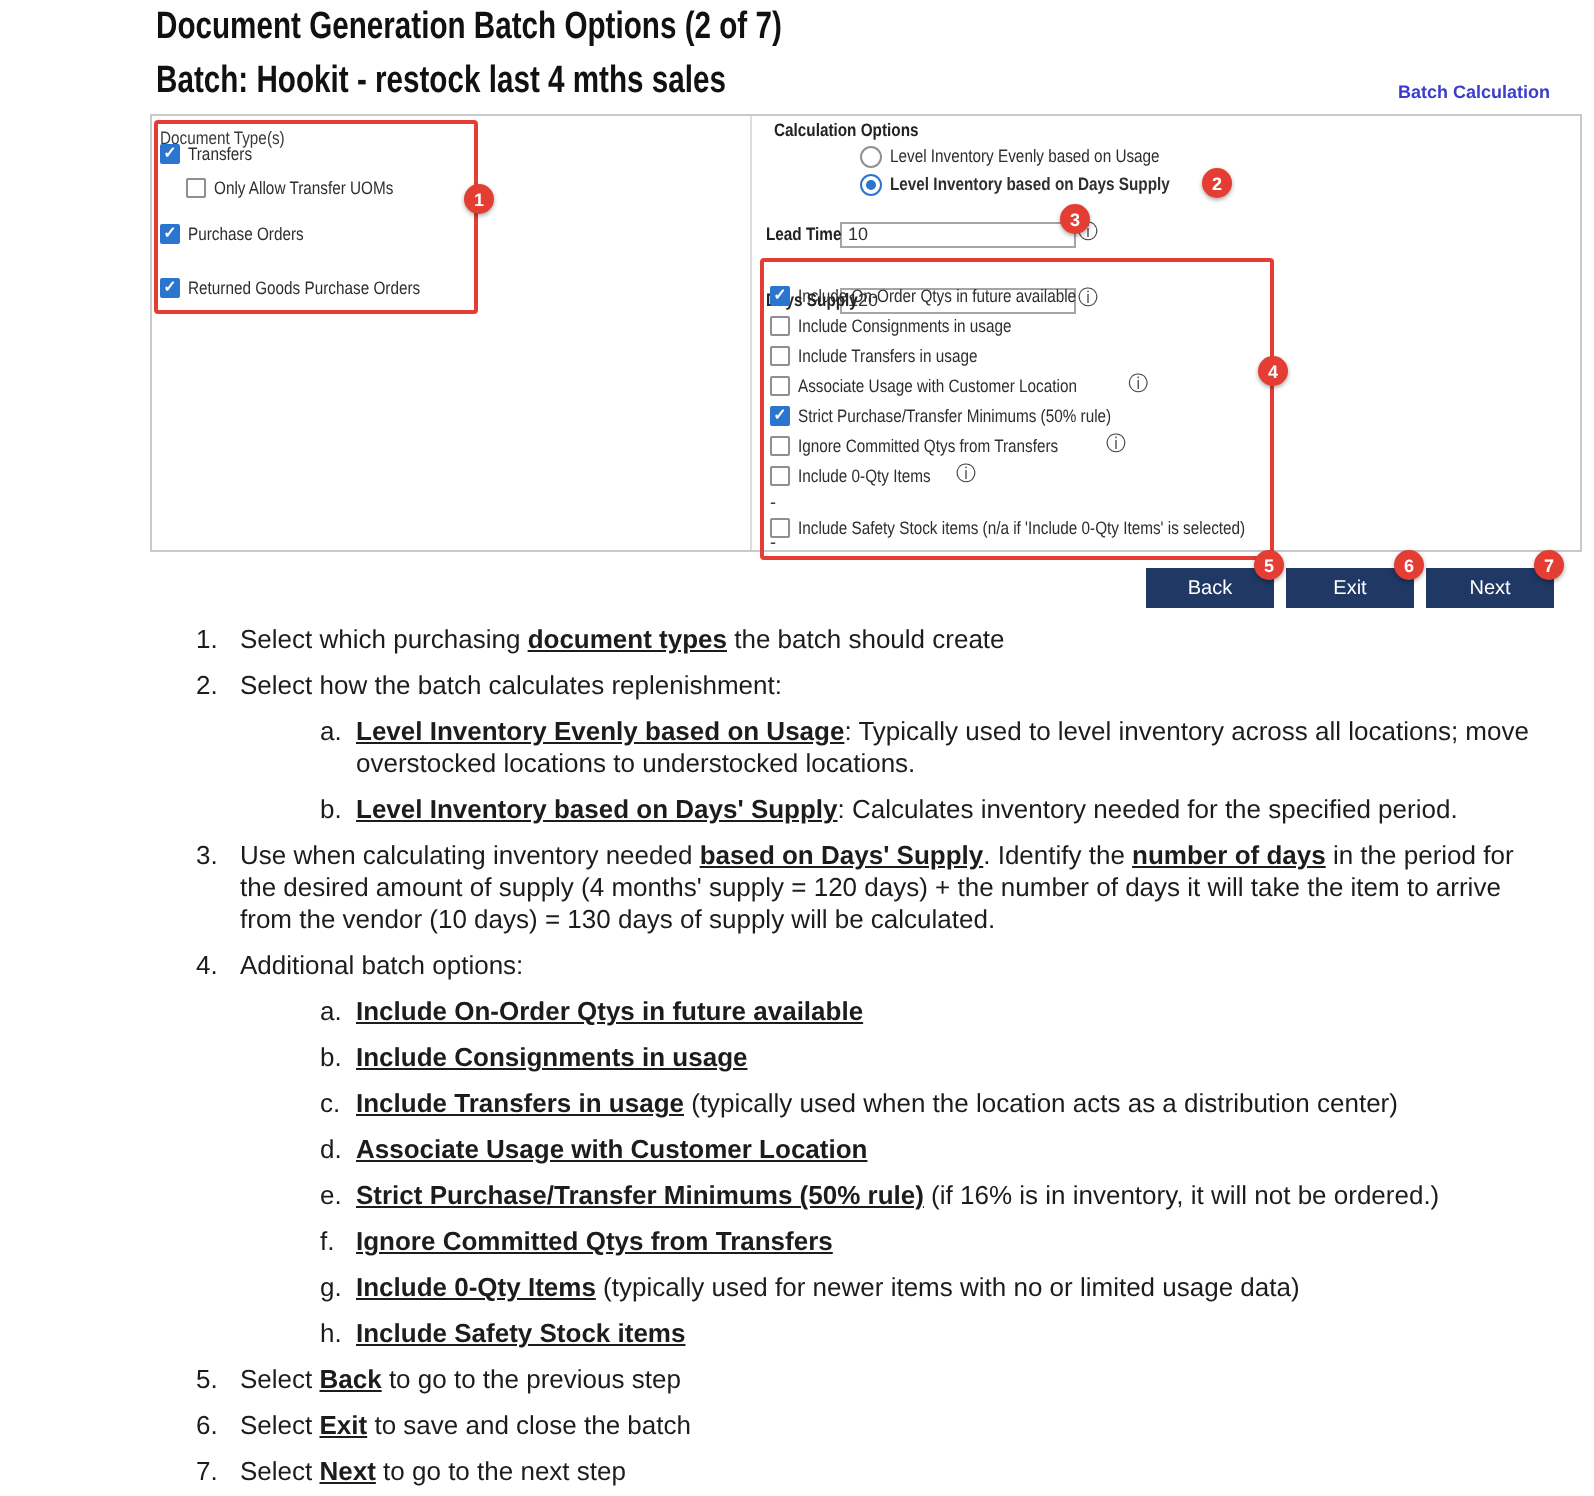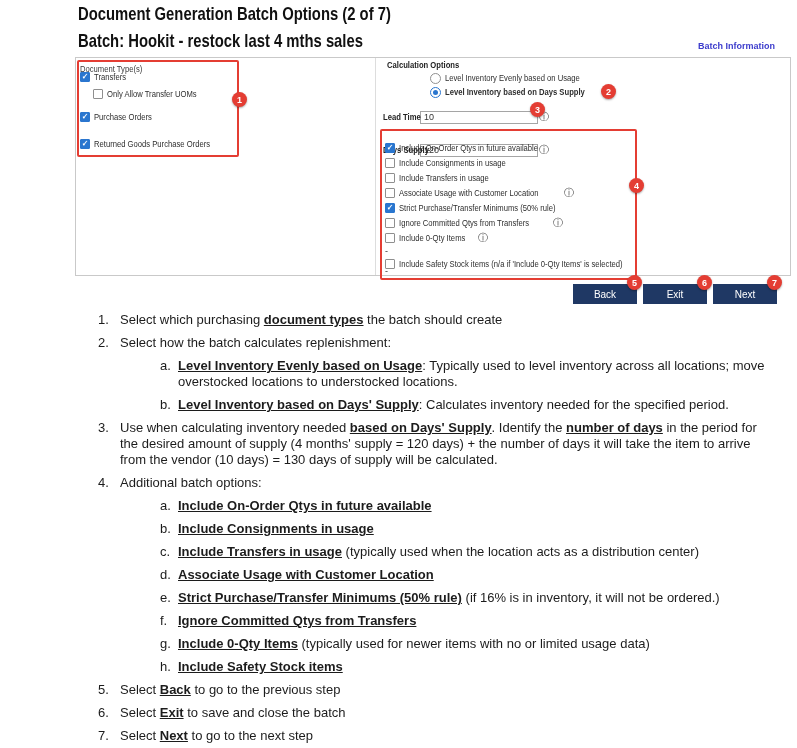--- a/index.html
+++ b/index.html
@@ -61,21 +61,21 @@
   .step.sub { margin-left:62px; }
   .step.sub .num { width:18px; }
   .step .txt { flex:1; }
   .b { font-weight:bold;text-decoration:underline; }
 </style>
 </head>
 <body>
 
 <div class="abs page-title" style="left:78px; top:3px;">Document Generation Batch Options (2 of 7)</div>
 <div class="abs page-subtitle" style="left:78px; top:30px;">Batch: Hookit - restock last 4 mths sales</div>
-<div class="abs batch-link" style="top:41px; right:22px;">Batch Information</div>
+<div class="abs batch-link" style="top:41px; right:22px;">Batch Calculation</div>
 
 <div class="abs form-box"></div>
 <div class="abs form-divider"></div>
 
 <div class="abs grp-label" style="left:80px; top:64px;"><span class="cnd">Document Type(s)</span></div>
 <div class="abs" style="left:80px; top:70px;" id="doc-checkboxes">
     <div class="cb-row" style="position: absolute; top: 0px; left: 0px;">
       <span class="cb checked">✓</span>
       <span class="cnd">Transfers</span>
     </div>

